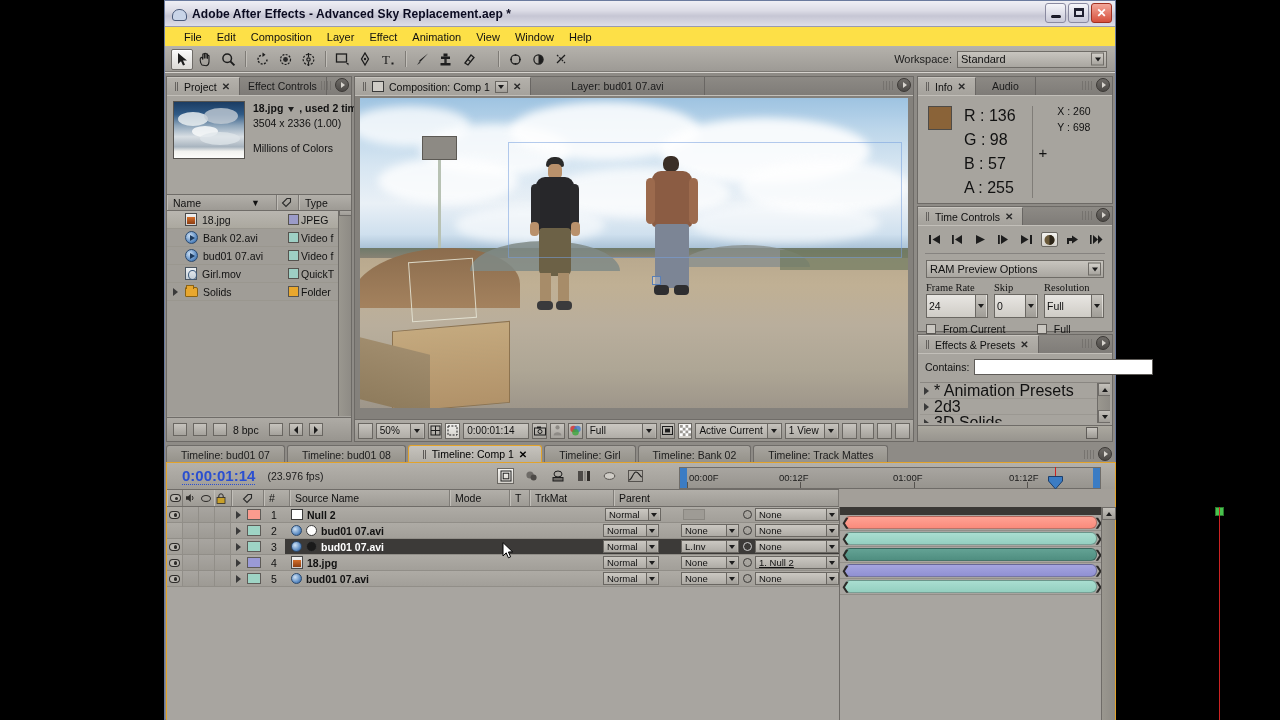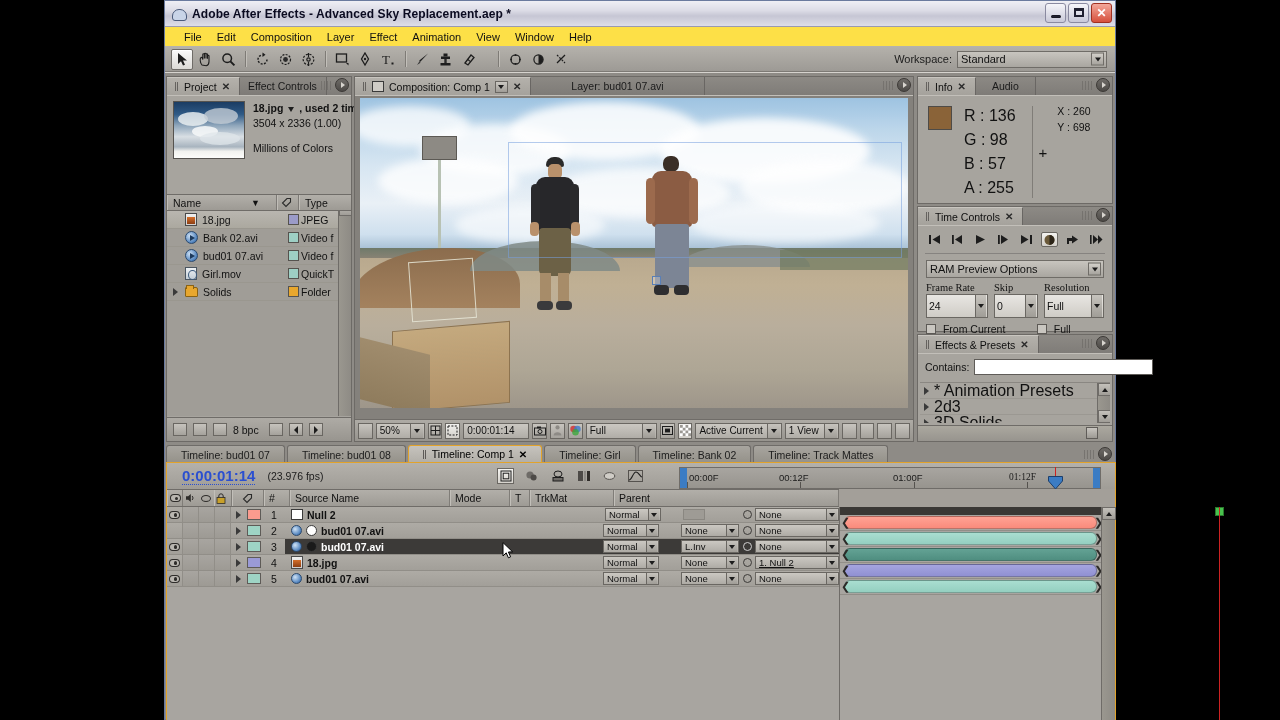--- a/index.html
+++ b/index.html
@@ -976,21 +976,21 @@
                 </svg>
               </span>
         </div>
         <div id="tl-ruler">
           <div class="rbrk" style="left:0;"></div>
           <div class="rbrk" style="right:0;"></div>
           <div id="ruler-inner">
             <span class="rlab" style="left:2px;">00:00F</span>
             <span class="rlab" style="left:92px;">00:12F</span>
             <span class="rlab" style="left:206px;">01:00F</span>
-            <span class="rlab" style="left:322px;font-family:Liberation Serif, serif;">01:12F</span>
+            <span class="rlab" style="left:322px;">01:12F</span>
             <span class="rtick" style="left:0;"></span>
             <span class="rtick" style="left:113px;"></span>
             <span class="rtick" style="left:227px;"></span>
             <span class="rtick" style="left:340px;"></span>
             <span style="position:absolute;left:368px;top:-1px;width:1px;bottom:0;background:#cc2222;"></span>
             <svg style="position:absolute;left:361px;top:8px;" width="15" height="14" viewBox="0 0 15 14">
               <path d="M0.5 0.5 L14.5 0.5 L14.5 5 L7.5 13 L0.5 5 Z" fill="#3b7cc4" stroke="#1d3f6b"></path>
                 </svg>
           </div>
         </div>

